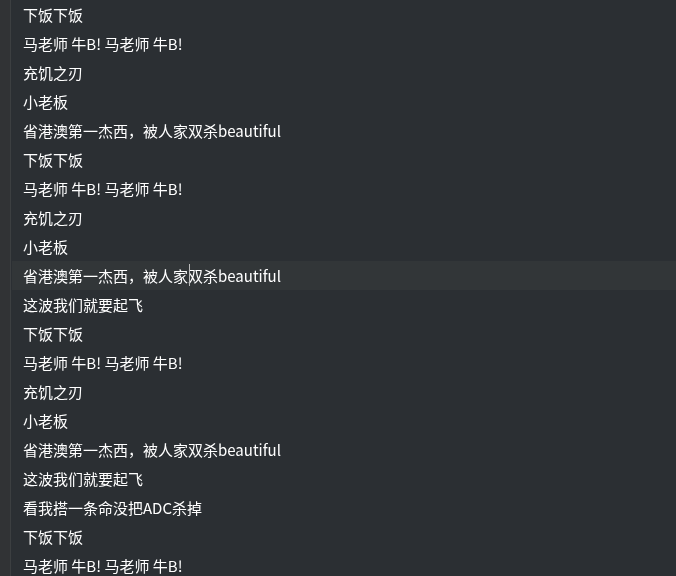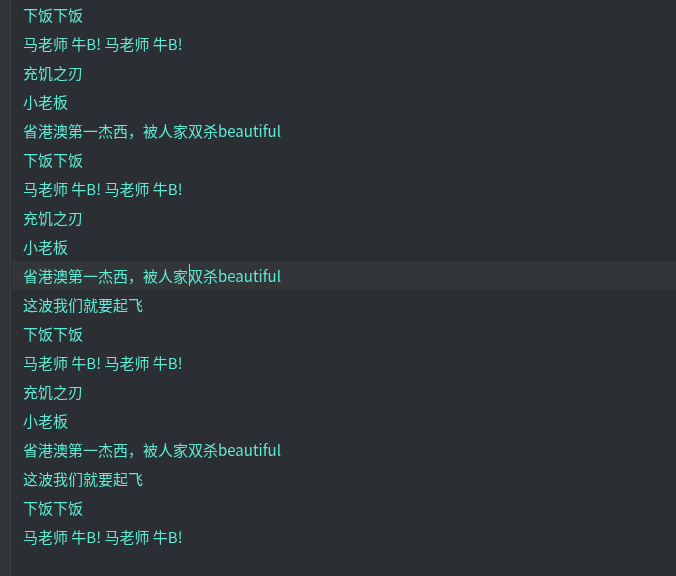--- a/index.html
+++ b/index.html
@@ -32,21 +32,21 @@
     position: absolute;
     left: 12px;
     right: 0;
     top: 0;
   }
   .line {
     height: 29px;
     line-height: 29px;
     white-space: pre;
     padding-left: 11px;
-    color: #5eead4;
+    color: #ffffff;
     position: relative;
   }
   .line.active {
     background: #323638;
   }
   .caret {
     position: absolute;
     width: 1px;
     height: 22px;
     background: #bbbbbb;
@@ -70,16 +70,17 @@
       <div class="line"><span>充饥之刃</span></div>
       <div class="line"><span>小老板</span></div>
       <div class="line active"><span>省港澳第一杰西，被人家双杀beautiful</span><div class="caret" style="left: 177px;"></div></div>
       <div class="line"><span>这波我们就要起飞</span></div>
       <div class="line"><span>下饭下饭</span></div>
       <div class="line"><span>马老师 牛B! 马老师 牛B!</span></div>
       <div class="line"><span>充饥之刃</span></div>
       <div class="line"><span>小老板</span></div>
       <div class="line"><span>省港澳第一杰西，被人家双杀beautiful</span></div>
       <div class="line"><span>这波我们就要起飞</span></div>
+      <div class="line"><span>看我搭一条命没把ADC杀掉</span></div>
       <div class="line"><span>下饭下饭</span></div>
       <div class="line"><span>马老师 牛B! 马老师 牛B!</span></div>
     </div>
 </div>
 
 </body></html>

